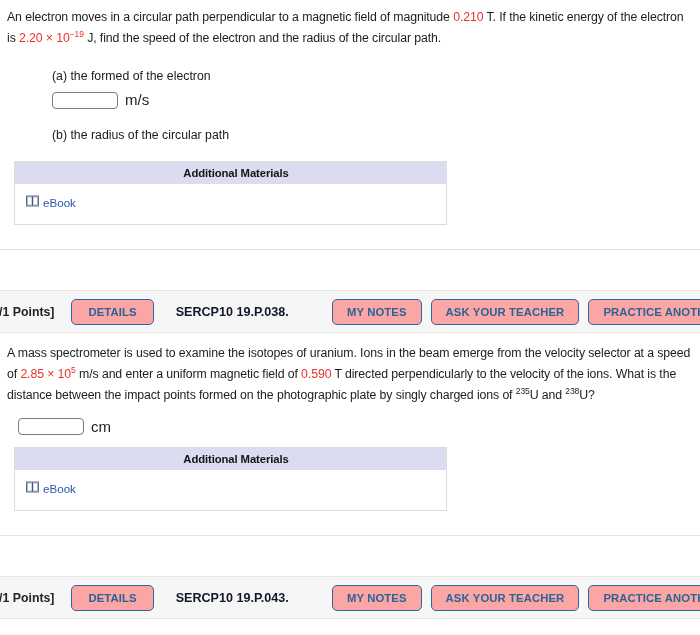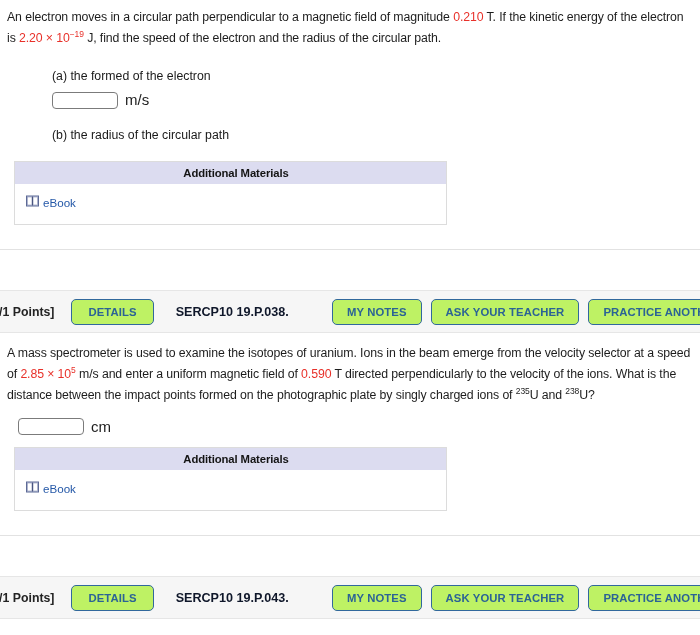--- a/index.html
+++ b/index.html
@@ -92,21 +92,21 @@
   .points {
     font-size: 12.3px;
     font-weight: bold;
     color: #232323;
     margin-left: -5px;
     white-space: nowrap;
   }
   .btn {
     border: 1.5px solid #31689c;
     border-radius: 5px;
-    background: #bef264;
+    background: #fca5a5;
     color: #2b6395;
     font-family: "Liberation Sans", sans-serif;
     font-size: 11.3px;
     font-weight: bold;
     letter-spacing: 0.1px;
     height: 26px;
     padding: 0 12px;
     cursor: pointer;
     white-space: nowrap;
     display: inline-flex;

